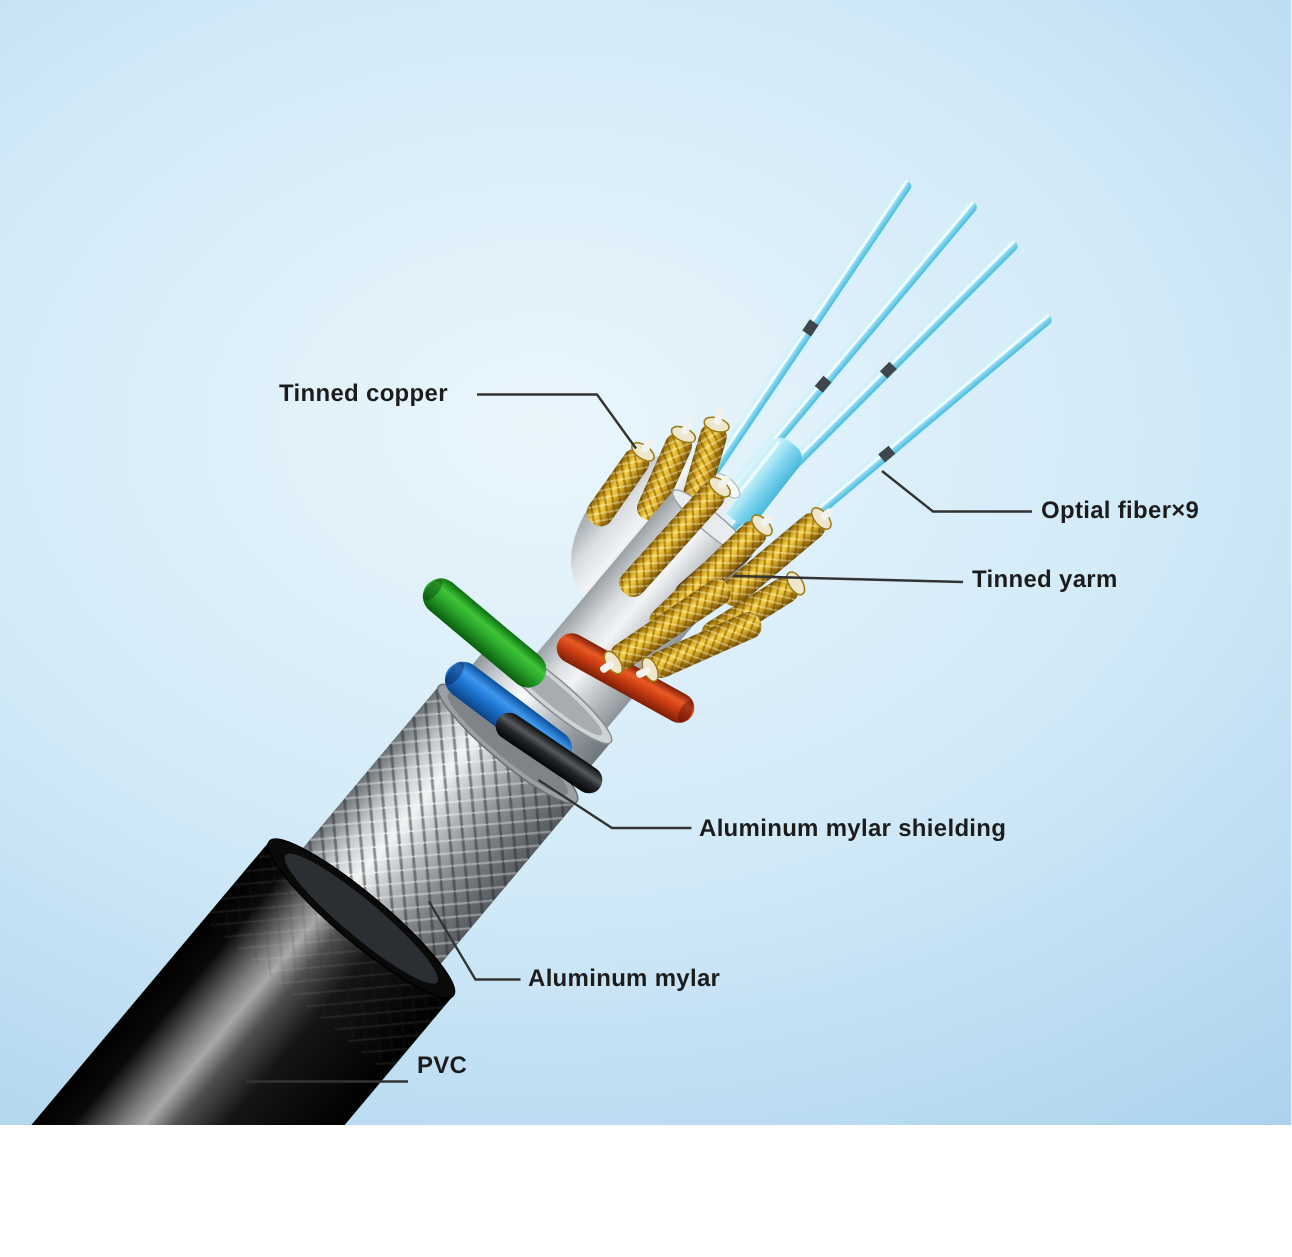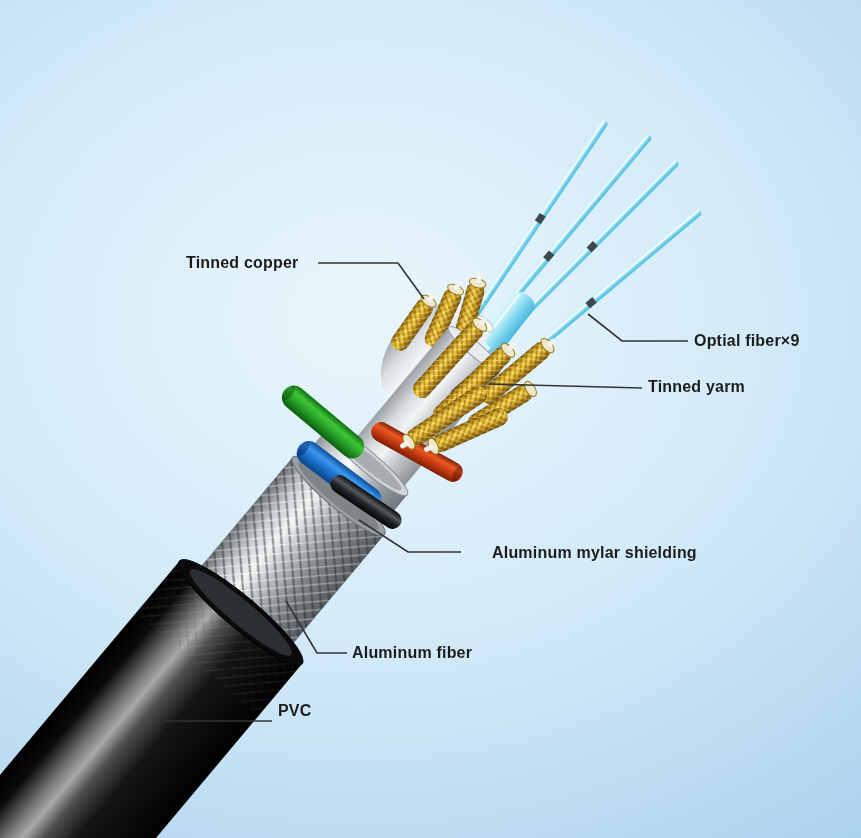--- a/index.html
+++ b/index.html
@@ -1,18 +1,18 @@
 <!DOCTYPE html>
 <html style="--c-background: #aed4ee; --c-background-light: #eaf6fc; --c-pvc-jacket: #0d0d0d; --c-aluminum-braid: #c3c7ca; --c-aluminum-mylar: #dfe3e6; --c-copper-braid: #e4b42a; --c-optical-fiber: #8ed9f0; --c-wire-green: #2fae27; --c-wire-blue: #2f7fe0; --c-wire-red: #d8431c; --c-wire-black: #1c1c1c; --c-wire-brown: #9b6a3d; --c-cotton-core: #d7dbde; --c-label-text: #1c1c1c; --c-leader-line: #333333;"><head>
 <meta charset="utf-8">
 <style>
   html,body{margin:0;padding:0;}
   .stage{
     position:relative;
-    width:861px;height:838px;
+    width:861px;height:750px;
     overflow:hidden;
     background: radial-gradient(115% 95% at 42% 38%,
       var(--c-background-light,#eaf6fc) 0%,
       #d2eaf8 42%,
       var(--c-background,#aed4ee) 80%,
       #9ccae9 100%);
     font-family:"Liberation Sans",sans-serif;
   }
   svg.illustration{position:absolute;left:0;top:0;}
   .lbl{
@@ -273,19 +273,19 @@
     <polyline class="leader" points="272,721 164,721"></polyline>
   </g>
 </svg>
 
   <div class="lbl" style="left:186px;top:254px">Tinned copper</div>
 
   <div class="lbl" style="left:694px;top:332px">Optial fiber×9</div>
 
   <div class="lbl" style="left:648px;top:378px">Tinned yarm</div>
 
-  <div class="lbl" style="left:492px;top:544px">Aluminum mylar shielding</div>
-
-  <div class="lbl" style="left:352px;top:644px">Aluminum fiber</div>
+  <div class="lbl" style="left:466px;top:544px">Aluminum mylar shielding</div>
+
+  <div class="lbl" style="left:352px;top:644px">Aluminum mylar</div>
 
   <div class="lbl" style="left:278px;top:702px">PVC</div>
 
 </div>
 
 </body></html>

